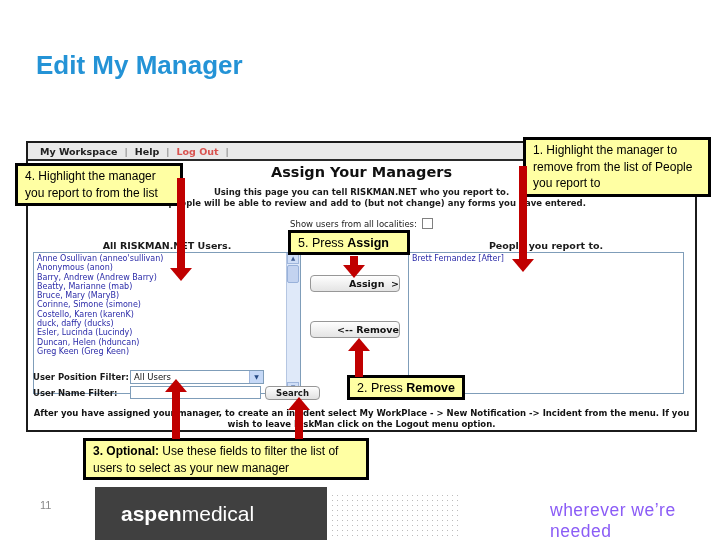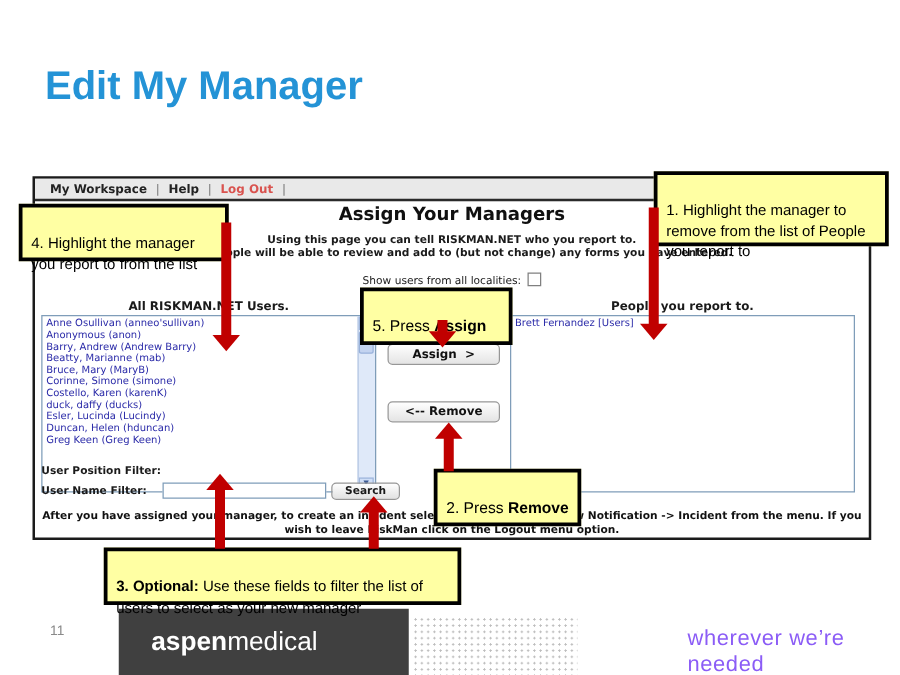--- a/index.html
+++ b/index.html
@@ -3,21 +3,21 @@
 <meta charset="utf-8">
 <style>
   html,body { margin:0; padding:0; }
   #slide {
     position:relative; width:720px; height:540px; background:#ffffff;
     overflow:hidden; font-family:"Liberation Sans", sans-serif;
   }
   
   .slide-title {
     position:absolute; left:36px; top:50px;
-    font-size:32px; font-weight:bold; color:#2493d6;
+    font-size:26px; font-weight:bold; color:#2493d6;
   }
   
   .app {
     position:absolute; left:26px; top:141px; width:671px; height:291px;
     border:2px solid #1b1b1b; background:#ffffff; box-sizing:border-box;
     font-family:"DejaVu Sans", sans-serif; color:#1a1a1a; z-index:5;
   }
   .menubar {
     position:absolute; left:0; right:12px; top:0; height:16px;
     background:#e9e9e9; border-bottom:2px solid #2a2a2a;
@@ -58,21 +58,21 @@
   }
   .sb-up { top:0; } .sb-down { bottom:0; }
   .sb-thumb {
     position:absolute; left:0; top:12px; width:12px; height:18px;
     background:#c3d3f0; border:1px solid #98b1da; box-sizing:border-box; border-radius:2px;
   }
   .push-btn {
     position:absolute; left:282px; width:90px; height:17px;
     border:1px solid #979797; border-radius:4px;
     background:linear-gradient(#fefefe,#e4e4e4);
-    font-size:9.5px; font-weight:bold; color:#111; text-align:center; line-height:15px;
+    font-size:9.5px; font-weight:bold; color:#111; text-align:right; line-height:15px;
     font-family:"DejaVu Sans", sans-serif; box-sizing:border-box;
   }
   .btn-assign { top:132px; }
   .btn-remove { top:178px; }
   .filter-label { position:absolute; left:5px; font-size:8.5px; font-weight:bold; white-space:nowrap; }
   .fl1 { top:229px; } .fl2 { top:245px; }
   .dropdown {
     position:absolute; left:102px; top:227px; width:134px; height:14px;
     border:1px solid #7f9db9; background:#fff; box-sizing:border-box;
     font-size:8.5px; line-height:12px; padding-left:3px; color:#111;
@@ -94,21 +94,21 @@
     font-size:8.5px; font-weight:bold; text-align:center; line-height:12px;
     box-sizing:border-box; font-family:"DejaVu Sans", sans-serif;
   }
   .app-note {
     position:absolute; top:265px; left:4px; right:4px; text-align:center;
     font-size:8.5px; font-weight:bold; line-height:11px; color:#111;
   }
   
   .callout {
     position:absolute; background:#ffffa3; border:3px solid #000; color:#000;
-    font-size:12px; line-height:1.38; padding:20px 7px; box-sizing:border-box;
+    font-size:12px; line-height:1.38; padding:2px 7px; box-sizing:border-box;
     z-index:20; font-family:"Liberation Sans", sans-serif;
   }
   .callout b, .callout .b { font-weight:bold; }
   .co-1 { left:523px; top:137px; width:188px; height:60px; }
   .co-2 { left:347px; top:375px; width:118px; height:25px; font-size:12.5px; }
   .co-3 { left:83px;  top:438px; width:286px; height:42px; }
   .co-4 { left:15px;   top:163px; width:168px; height:43px; }
   .co-5 { left:288px; top:230px; width:122px; height:25px; font-size:12.5px; }
   
   .arrow-line { position:absolute; width:8px; background:#c00000; z-index:30; }
@@ -182,28 +182,32 @@
         </div>
       <div class="sb">
         <div class="sb-btn sb-up">▲</div>
         <div class="sb-thumb"></div>
         <div class="sb-btn sb-down">▼</div>
       </div>
     </div>
 
     <div class="listbox right">
       <div>
-          <div>Brett Fernandez [Users]</div>
+          <div>Brett Fernandez [After]</div>
         </div>
     </div>
 
     <div class="push-btn btn-assign">Assign &nbsp;&gt;</div>
     <div class="push-btn btn-remove">&lt;-- Remove</div>
 
     <div class="filter-label fl1">User Position Filter:</div>
+    <div class="dropdown">
+      <span>All Users</span>
+      <span class="dd-btn">▼</span>
+    </div>
 
     <div class="filter-label fl2">User Name Filter:</div>
     <input class="text-input" type="text" value="" style="">
     <div class="search-btn">Search</div>
 
     <div class="app-note">After you have assigned your manager, to create an incident select My WorkPlace - &gt; New Notification -&gt; Incident from the menu. If you wish to leave RiskMan click on the Logout menu option.</div>
   </div>
 
   <div class="callout co-1">1. Highlight the manager to remove from the list of People you report to</div>
   <div class="callout co-4">4. Highlight the manager you report to from the list</div>

